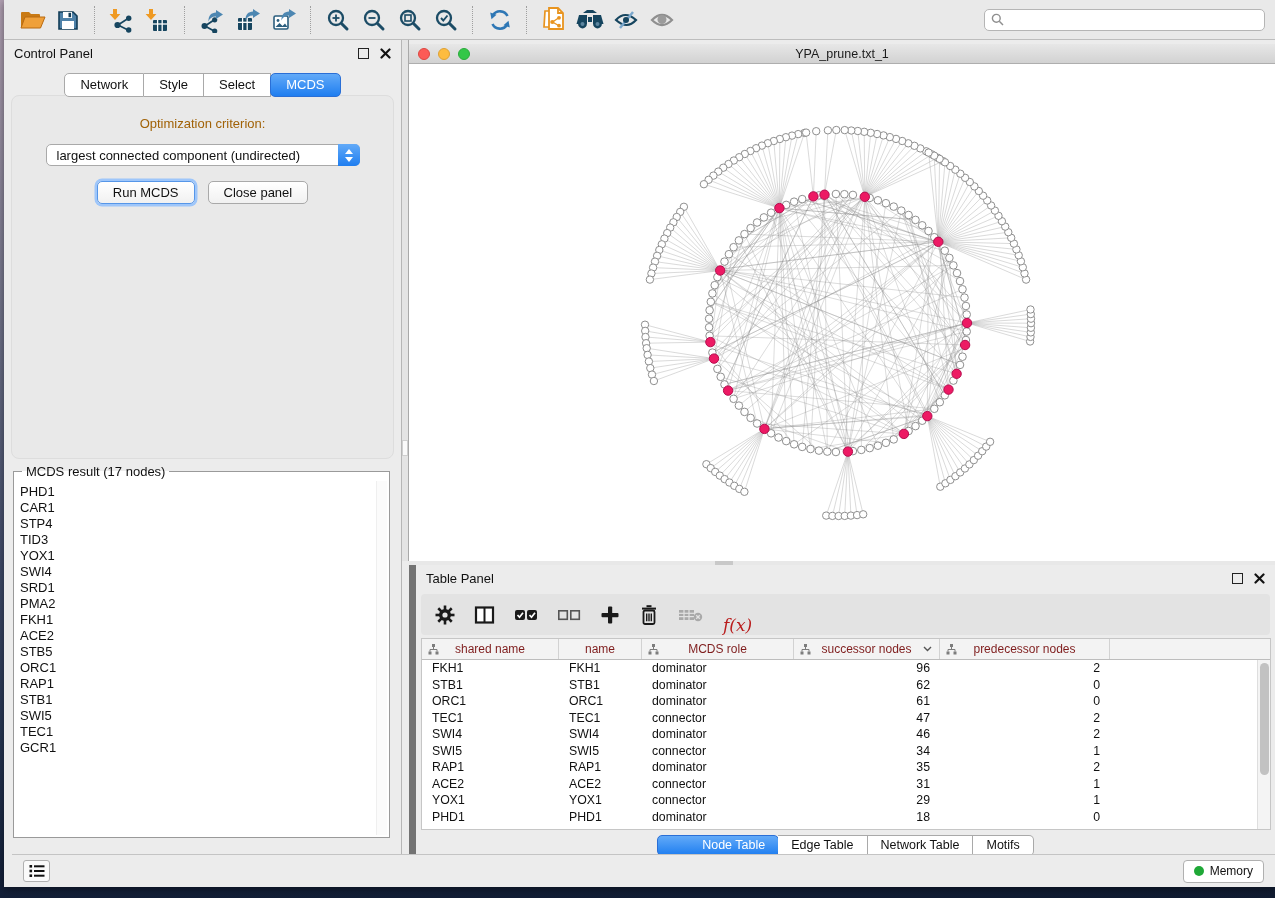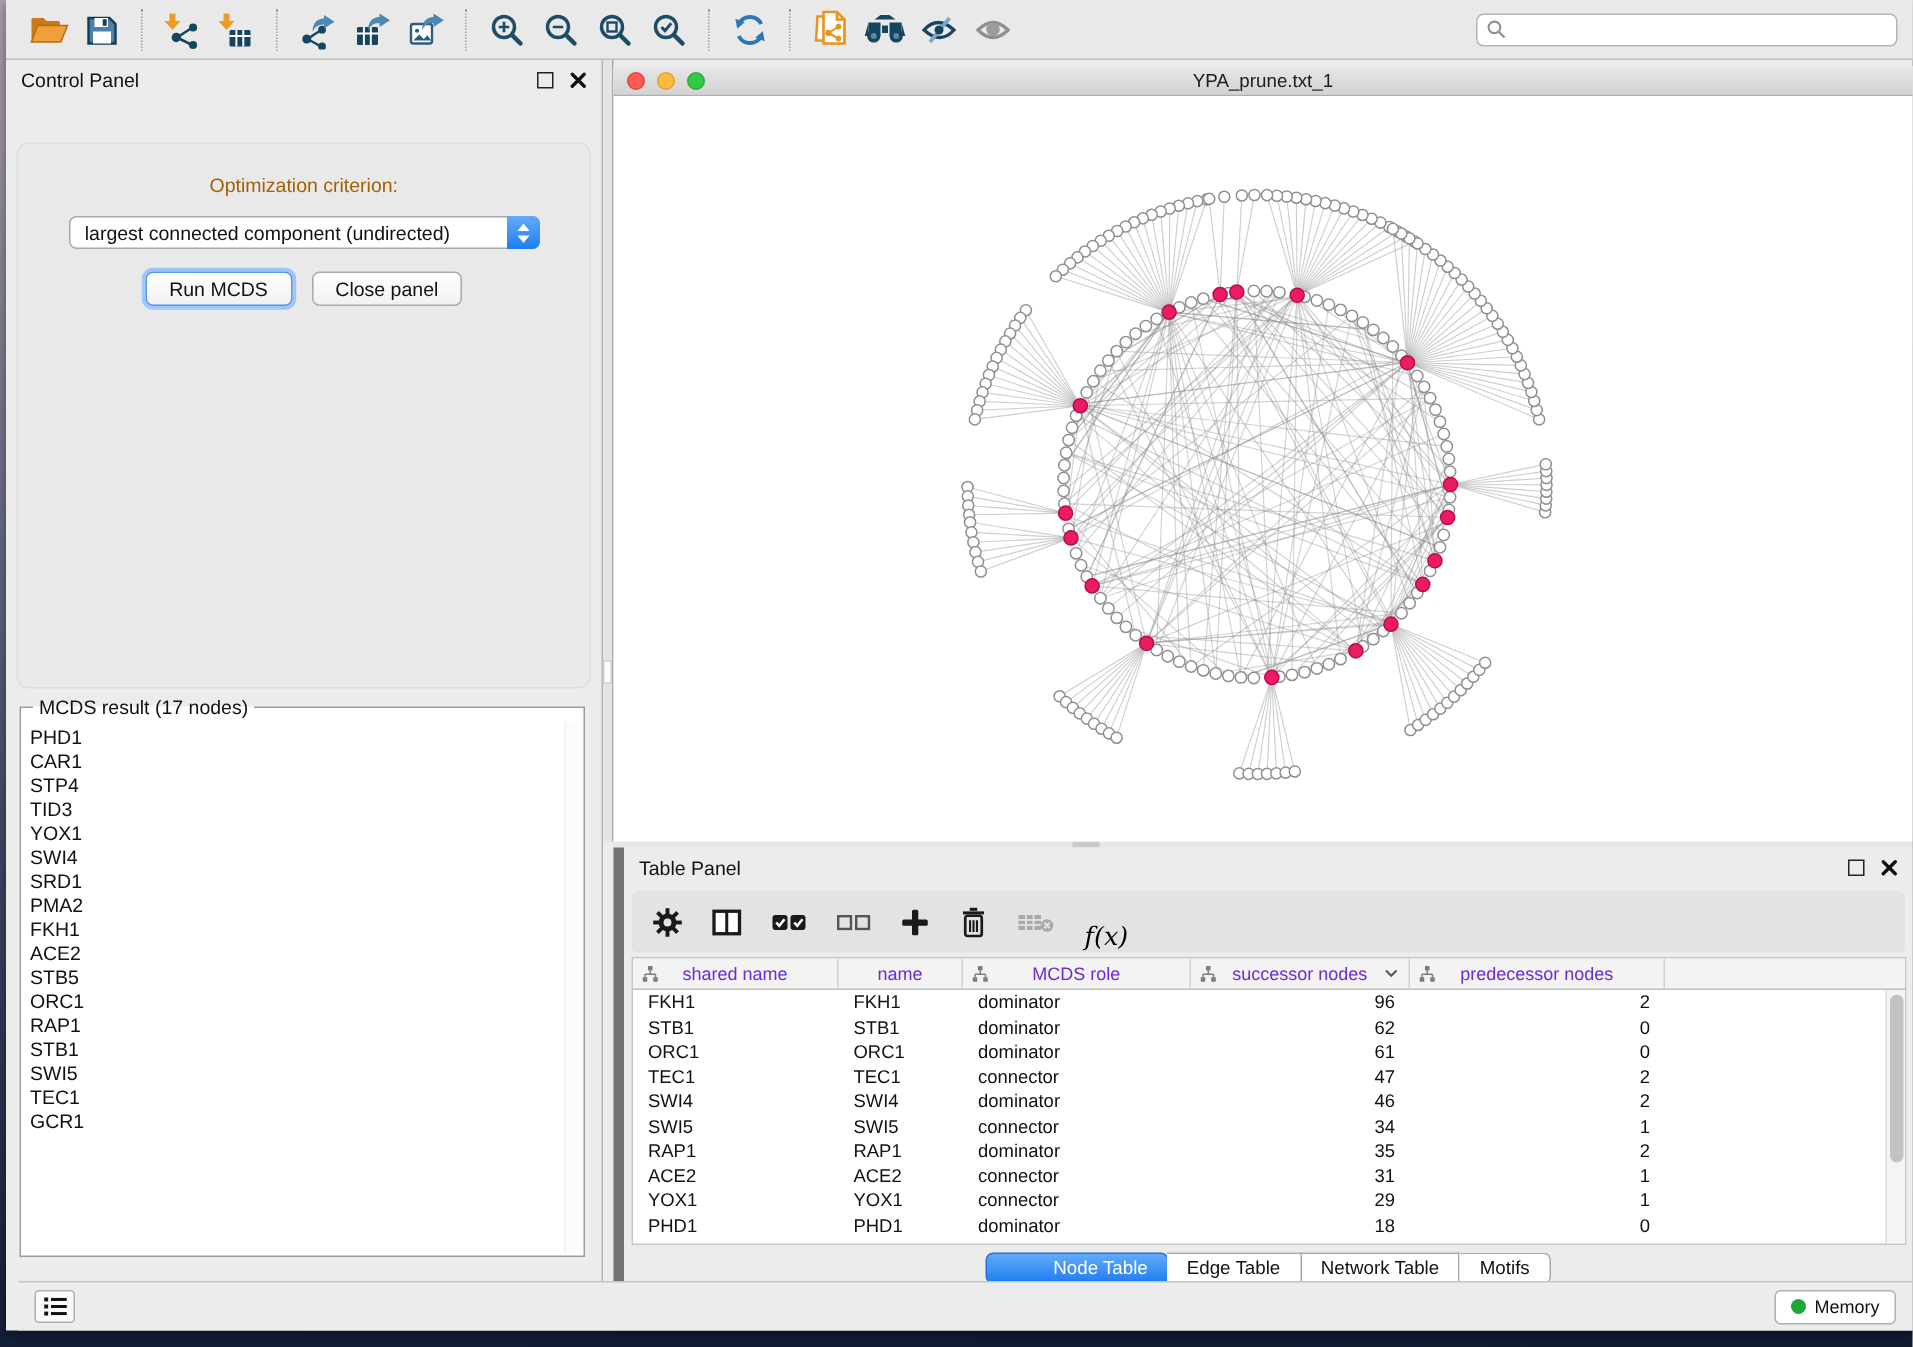--- a/index.html
+++ b/index.html
@@ -49,23 +49,23 @@
   .tl{width:12px;height:12px;border-radius:50%;margin-right:8px;box-sizing:border-box;}
   .tl.red{background:#fc5b56;border:1px solid #dd4741;}
   .tl.yel{background:#fdbc40;border:1px solid #dfa235;}
   .tl.grn{background:#33c748;border:1px solid #2aab3b;}
   .nw-title{position:absolute;left:0;right:0;text-align:center;font-size:12.5px;color:#1c1c1c;}
   .nw-canvas{position:absolute;left:0;top:20px;right:0;bottom:0;overflow:hidden;}
   
   .tablepanel{position:absolute;left:405px;right:0;top:565px;height:289px;background:#ececec;border-left:7px solid #737373;box-sizing:border-box;}
   .tp-toolbar{margin:3px 5px 0;height:41px;background:#e3e3e3;border-radius:4px;display:flex;align-items:center;padding:0 14px;gap:19px;}
   .tpi{display:flex;align-items:center;justify-content:center;border:none;background:none;padding:0;}
-  .fx{font-family:"DejaVu Serif",serif;font-style:italic;font-size:17px;color:#000000;margin-top:20px;}
+  .fx{font-family:"DejaVu Serif",serif;font-style:italic;font-size:17px;color:#b91c1c;margin-top:20px;}
   .tablewrap{position:absolute;left:5px;right:4px;top:73px;height:192px;background:#fff;border:1px solid #c6c6c6;box-sizing:border-box;overflow:hidden;}
-  .thead{display:flex;height:20px;background:#f3f3f3;border-bottom:1px solid #bdbdbd;font-size:12px;color:#6d28d9;}
+  .thead{display:flex;height:20px;background:#f3f3f3;border-bottom:1px solid #bdbdbd;font-size:12px;color:#7f1d1d;}
   .th{position:relative;display:flex;align-items:center;justify-content:center;border-right:1px solid #d2d2d2;box-sizing:border-box;height:100%;}
   .th .colicon{position:absolute;left:6px;top:5px;}
   .th .sortchev{position:absolute;right:7px;top:7px;}
   .th.fill{flex:1;border-right:none;}
   .tr{display:flex;height:16.5px;align-items:center;font-size:12.3px;color:#111;}
   .td{box-sizing:border-box;padding-left:10px;overflow:hidden;white-space:nowrap;}
   .td.num{text-align:right;padding-left:0;padding-right:10px;}
   .vsb{position:absolute;top:21px;right:0;bottom:0;width:13px;background:#f4f4f4;border-left:1px solid #dedede;box-sizing:border-box;}
   .vsb-thumb{position:absolute;top:3px;right:1.5px;width:9px;height:112px;background:#c2c2c2;border-radius:5px;}
   .tp-tabs{position:absolute;left:0;right:0;top:270px;display:flex;justify-content:center;}
@@ -251,20 +251,26 @@
       <span class="winbtns">
         <span class="float-ic"></span>
         <svg width="11" height="11" viewBox="0 0 11 11">
             <g stroke="#111" stroke-width="2.2" stroke-linecap="round">
               <line x1="1.5" y1="1.5" x2="9.5" y2="9.5"></line>
               <line x1="9.5" y1="1.5" x2="1.5" y2="9.5"></line>
             </g>
           </svg>
       </span>
     </div>
+    <div class="cp-tabs" id="cp-tabs">
+        <div class="tab">Network</div>
+        <div class="tab">Style</div>
+        <div class="tab">Select</div>
+        <div class="tab sel">MCDS</div>
+      </div>
     <div class="cp-content">
       <div class="opt-label">Optimization criterion:</div>
       <div class="selectbox">
         <span>largest connected component (undirected)</span>
         <span class="spin">
             <span class="tri-up"></span>
             <span class="tri-dn"></span>
           </span>
       </div>
       <div class="btnrow">

